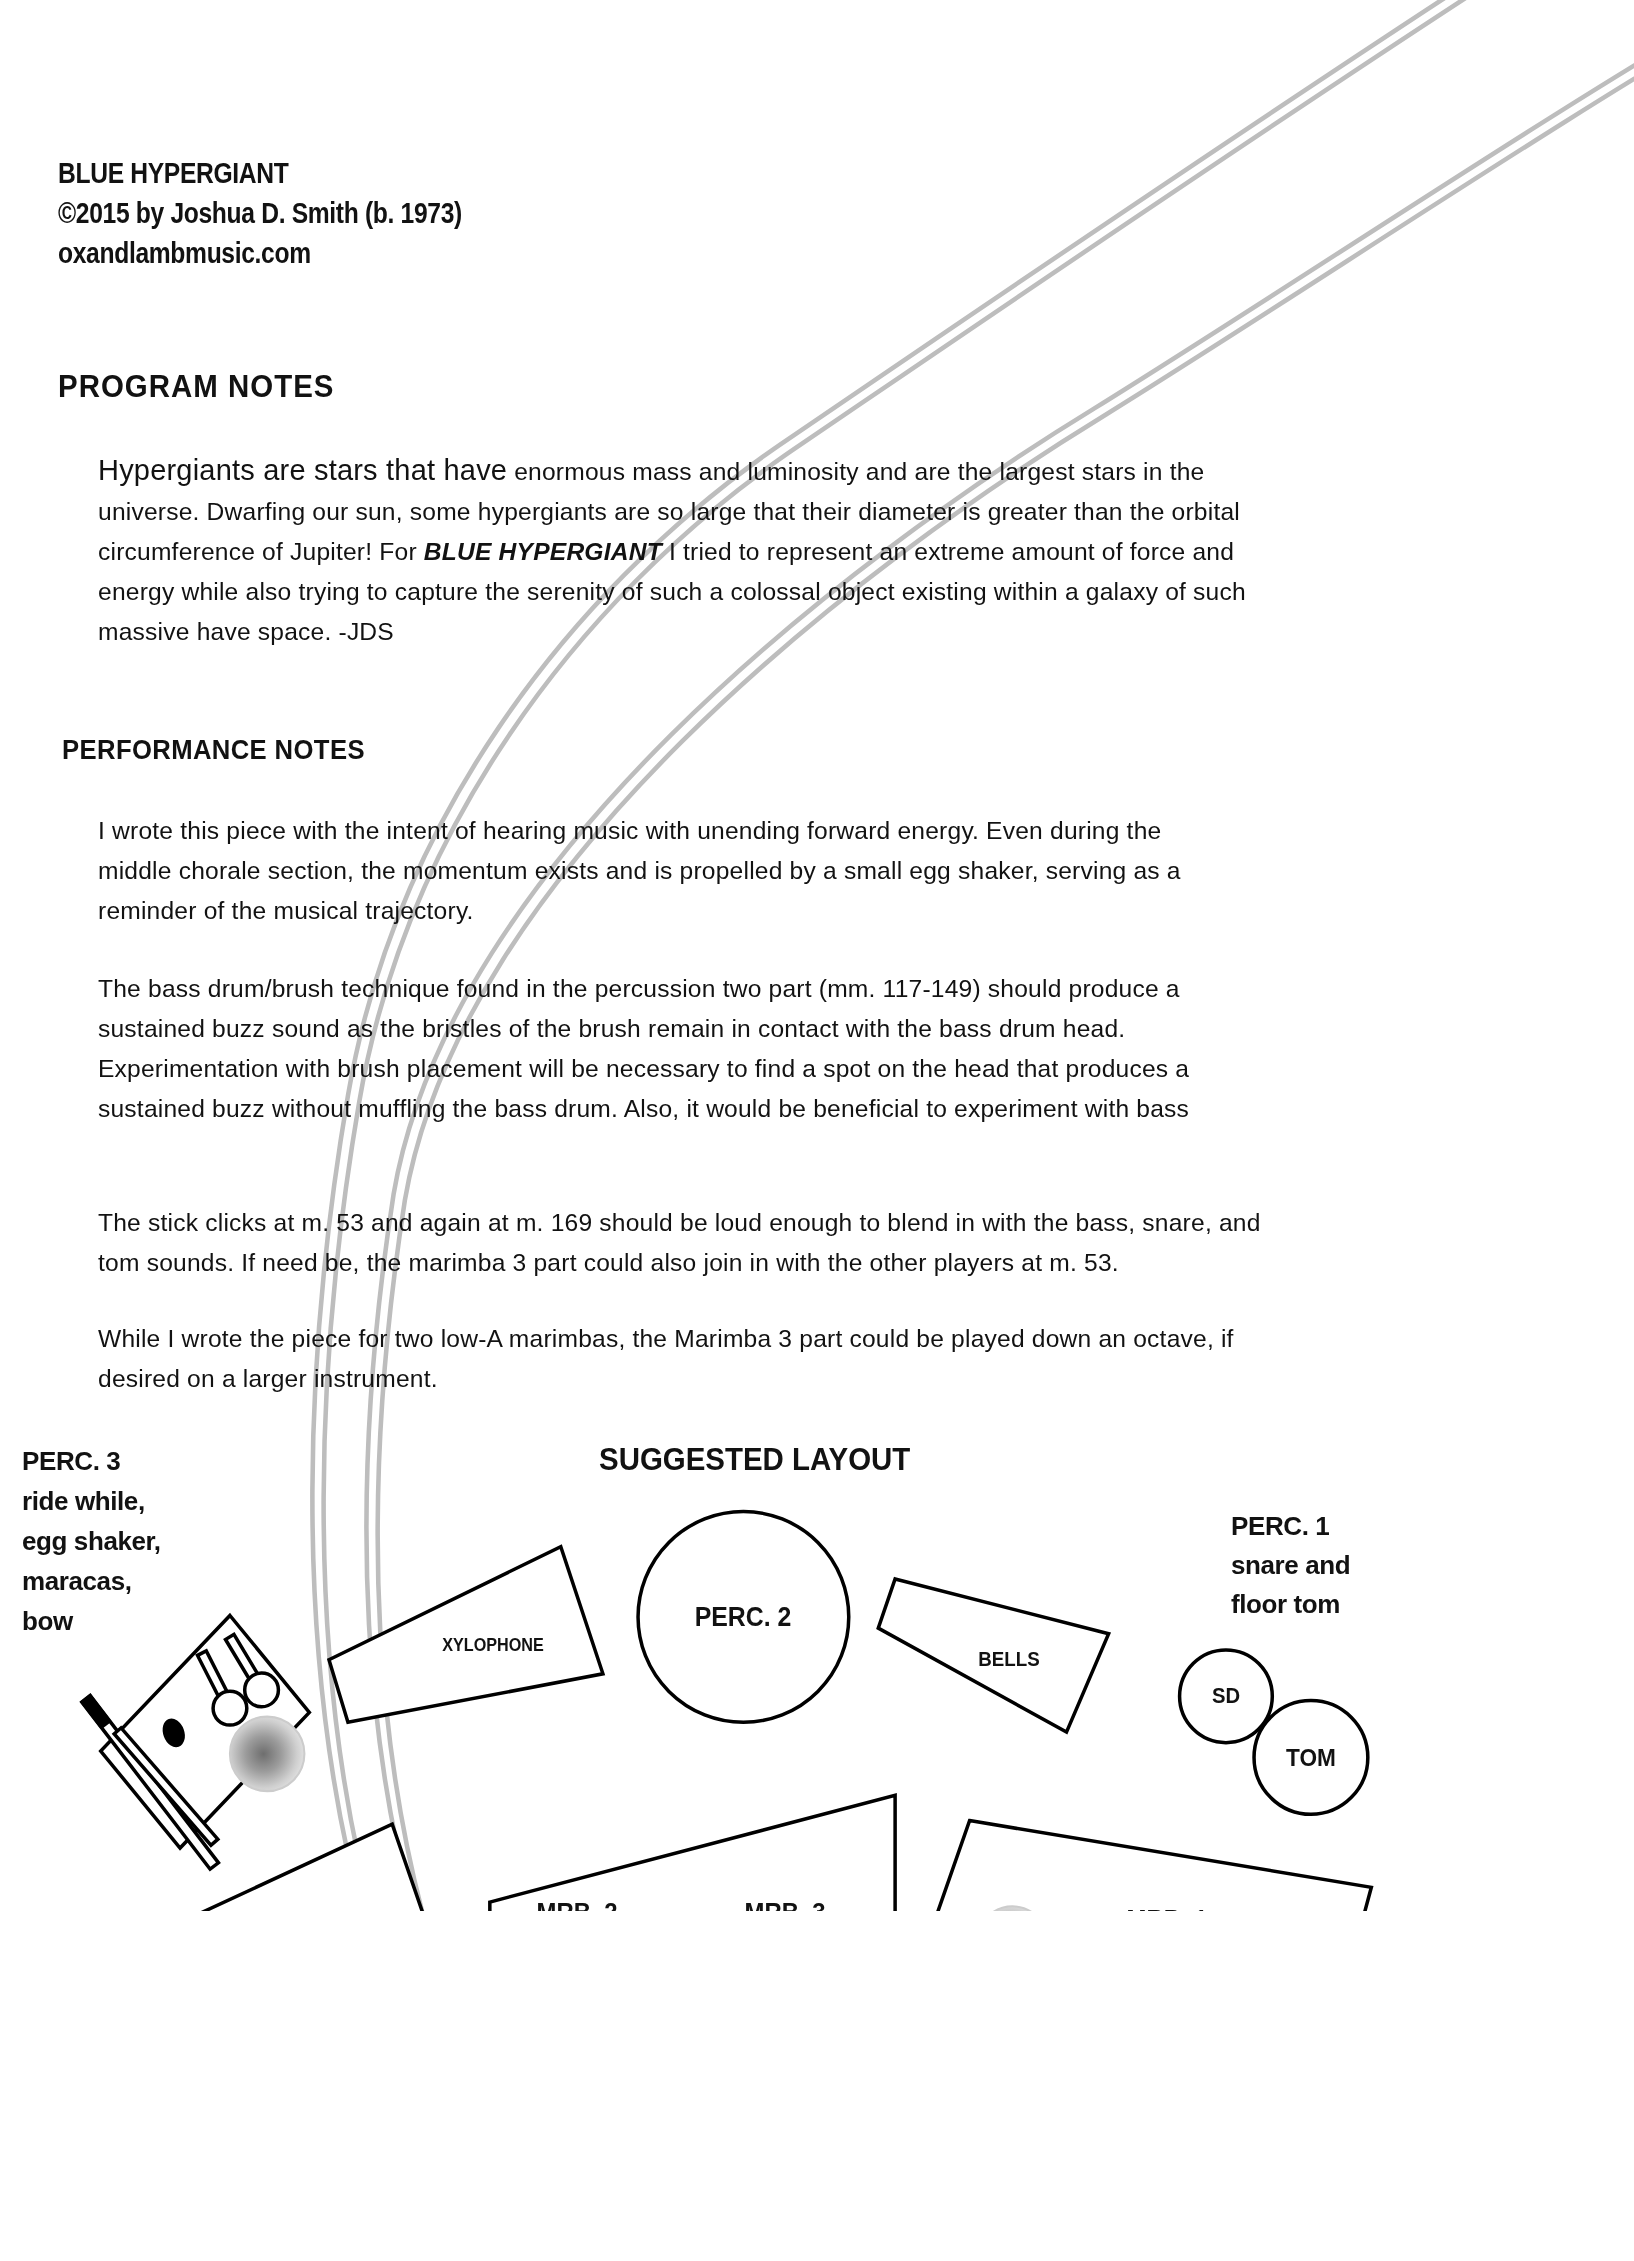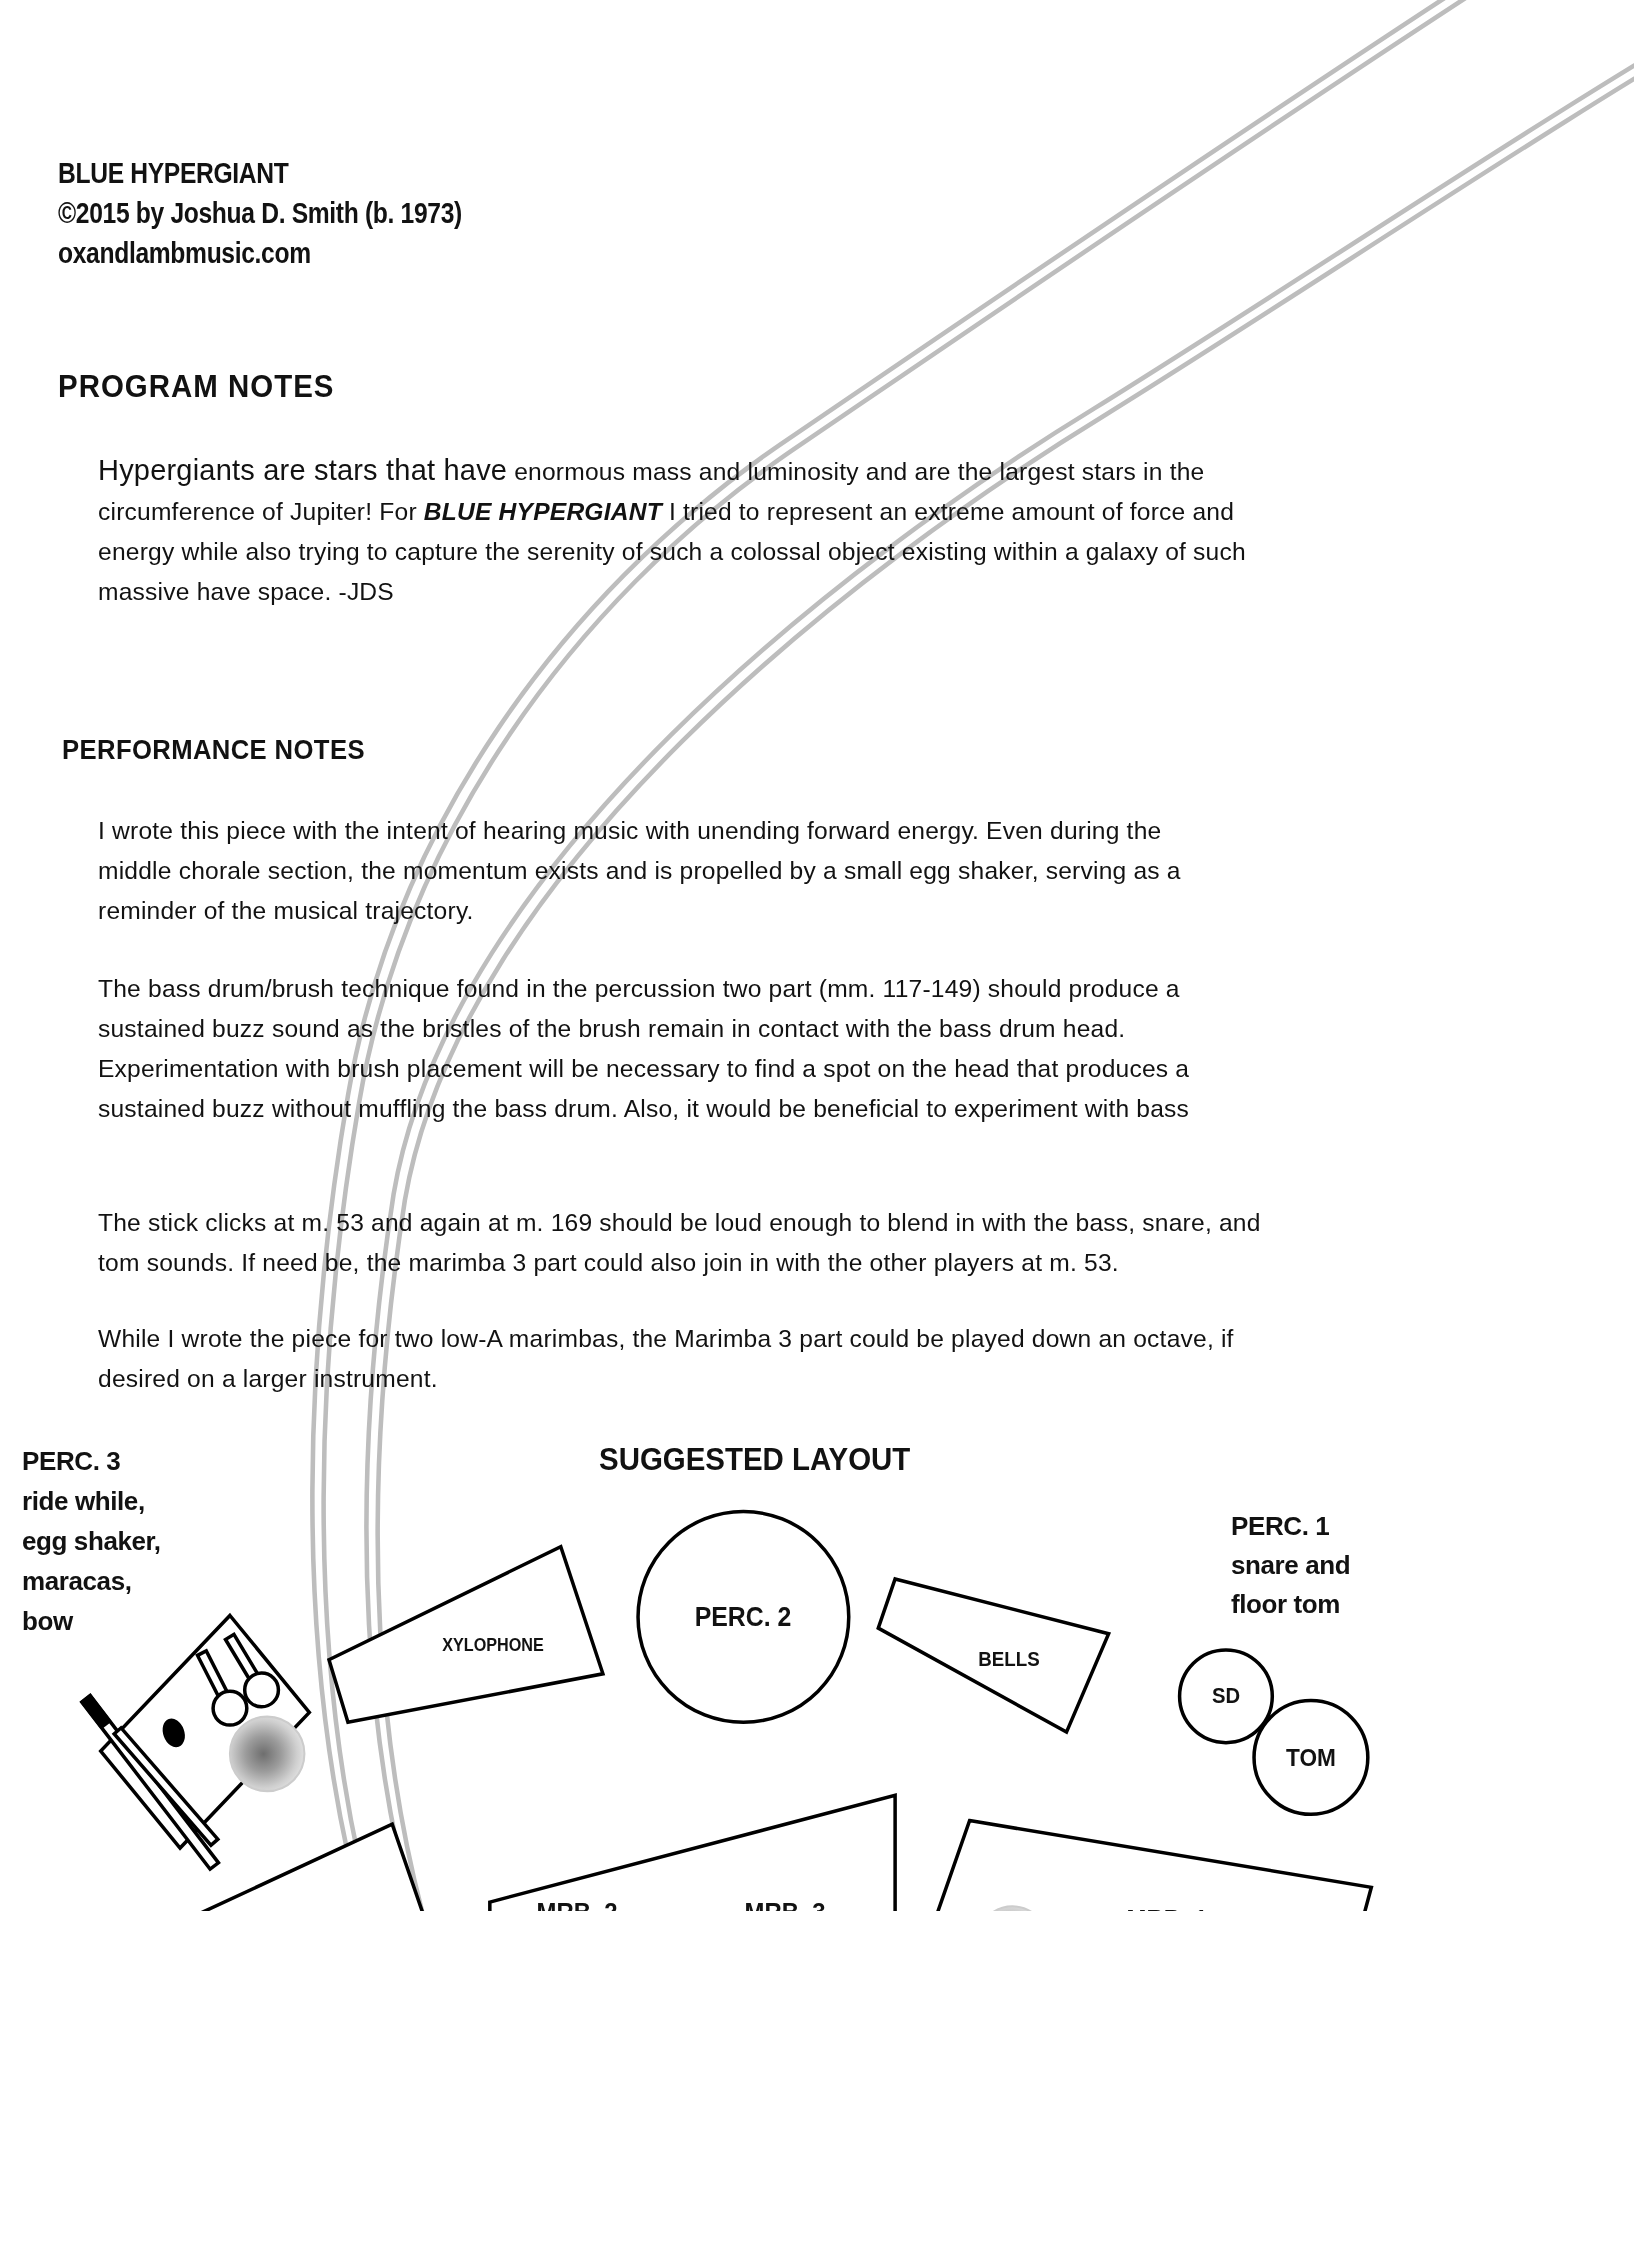--- a/index.html
+++ b/index.html
@@ -42,20 +42,21 @@
   <div class="abs ttl" style="left:58px;top:153px;">
     <div>BLUE HYPERGIANT</div>
     <div>©2015 by Joshua D. Smith (b. 1973)</div>
     <div>oxandlambmusic.com</div>
   </div>
 
   <div class="abs h1" style="left:58px;top:368px;">PROGRAM NOTES</div>
 
   <div class="abs body" style="left:58px;top:450px;">
     <div class="ln"><span class="intro">Hypergiants are stars that have</span><span> enormous mass and luminosity and are the largest stars in the</span></div>
+    <div class="ln">universe. Dwarfing our sun, some hypergiants are so large that their diameter is greater than the orbital</div>
     <div class="ln"><span>circumference of Jupiter! For </span><span class="bi">BLUE HYPERGIANT</span><span> I tried to represent an extreme amount of force and</span></div>
     <div class="ln">energy while also trying to capture the serenity of such a colossal object existing within a galaxy of such</div>
     <div class="ln">massive have space.  -JDS</div>
   </div>
 
   <div class="abs h2" style="left:62px;top:735px;">PERFORMANCE NOTES</div>
 
   <div class="abs body" style="left:58px;top:811px;">
     <div class="ln">I wrote this piece with the intent of hearing music with unending forward energy. Even during the</div>
     <div class="ln">middle chorale section, the momentum exists and is propelled by a small egg shaker, serving as a</div>

